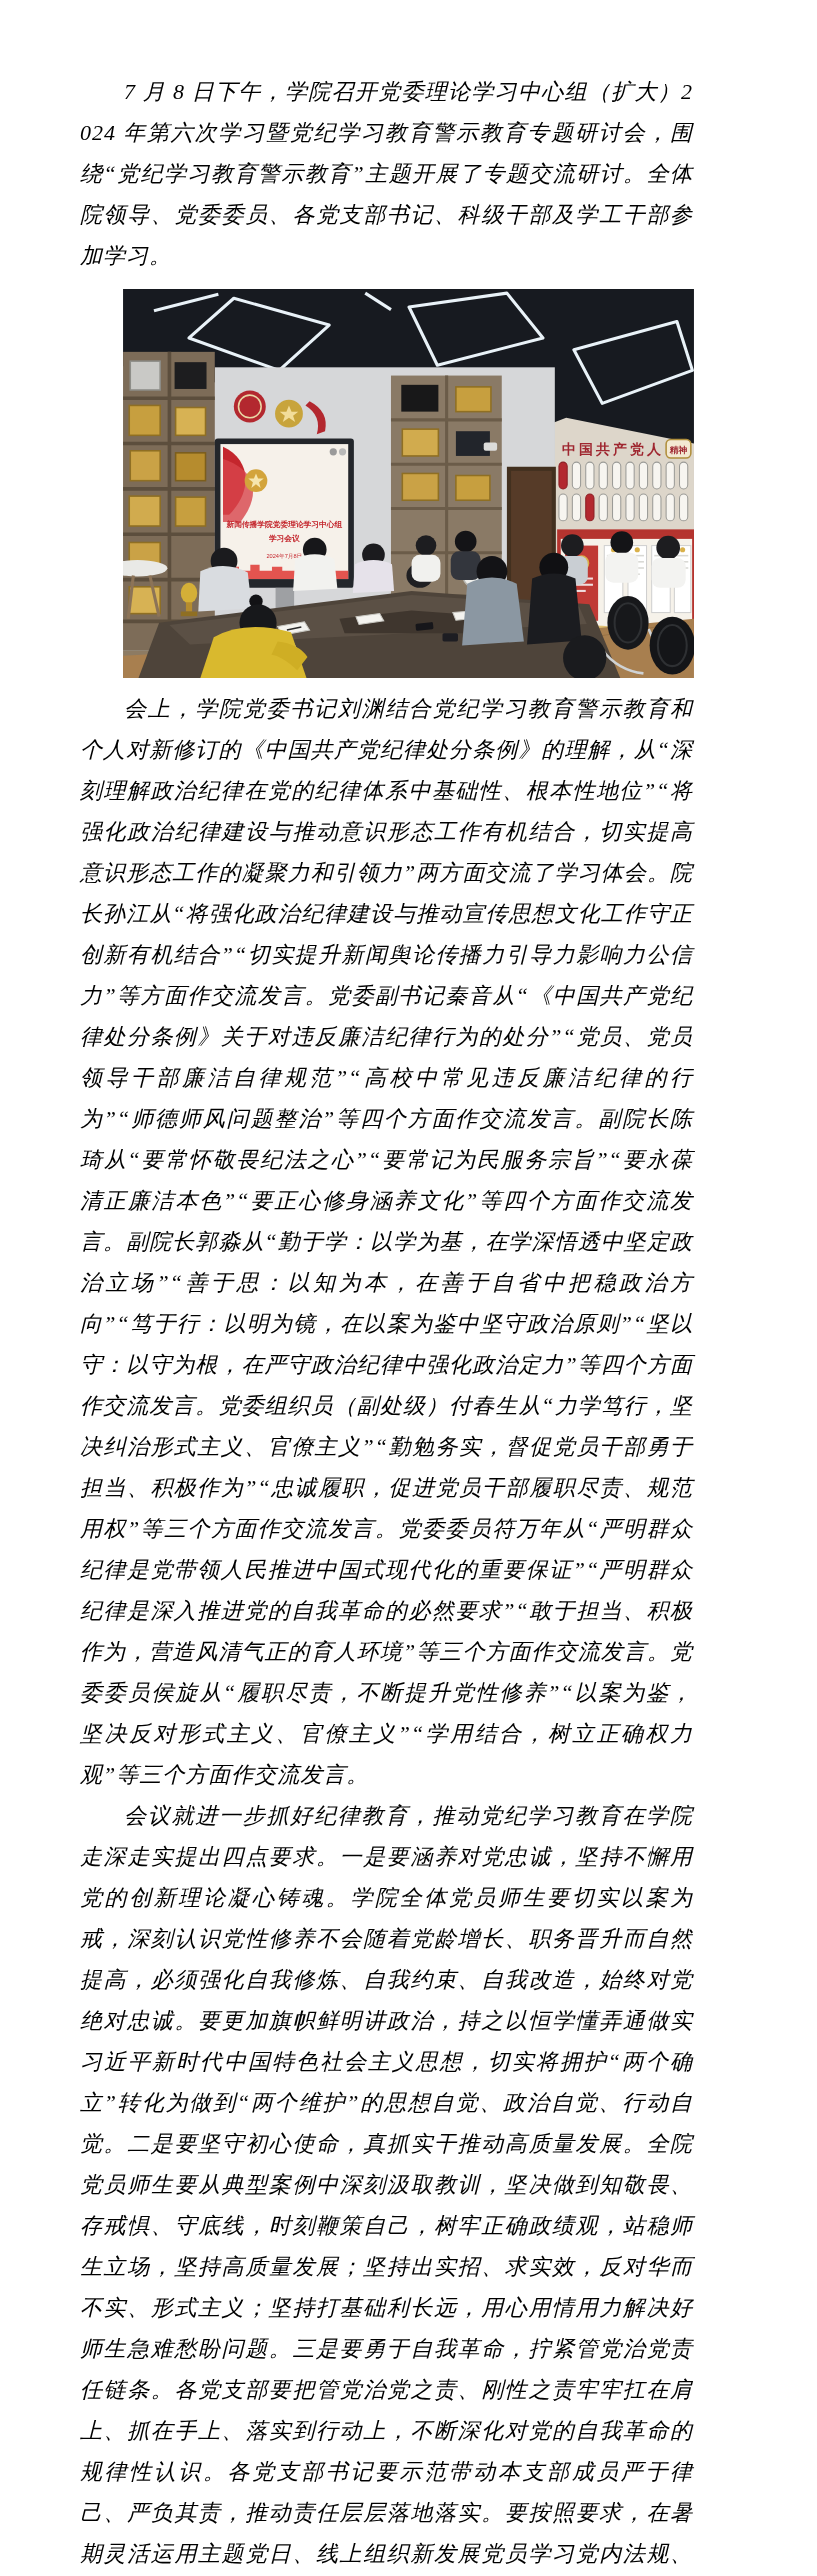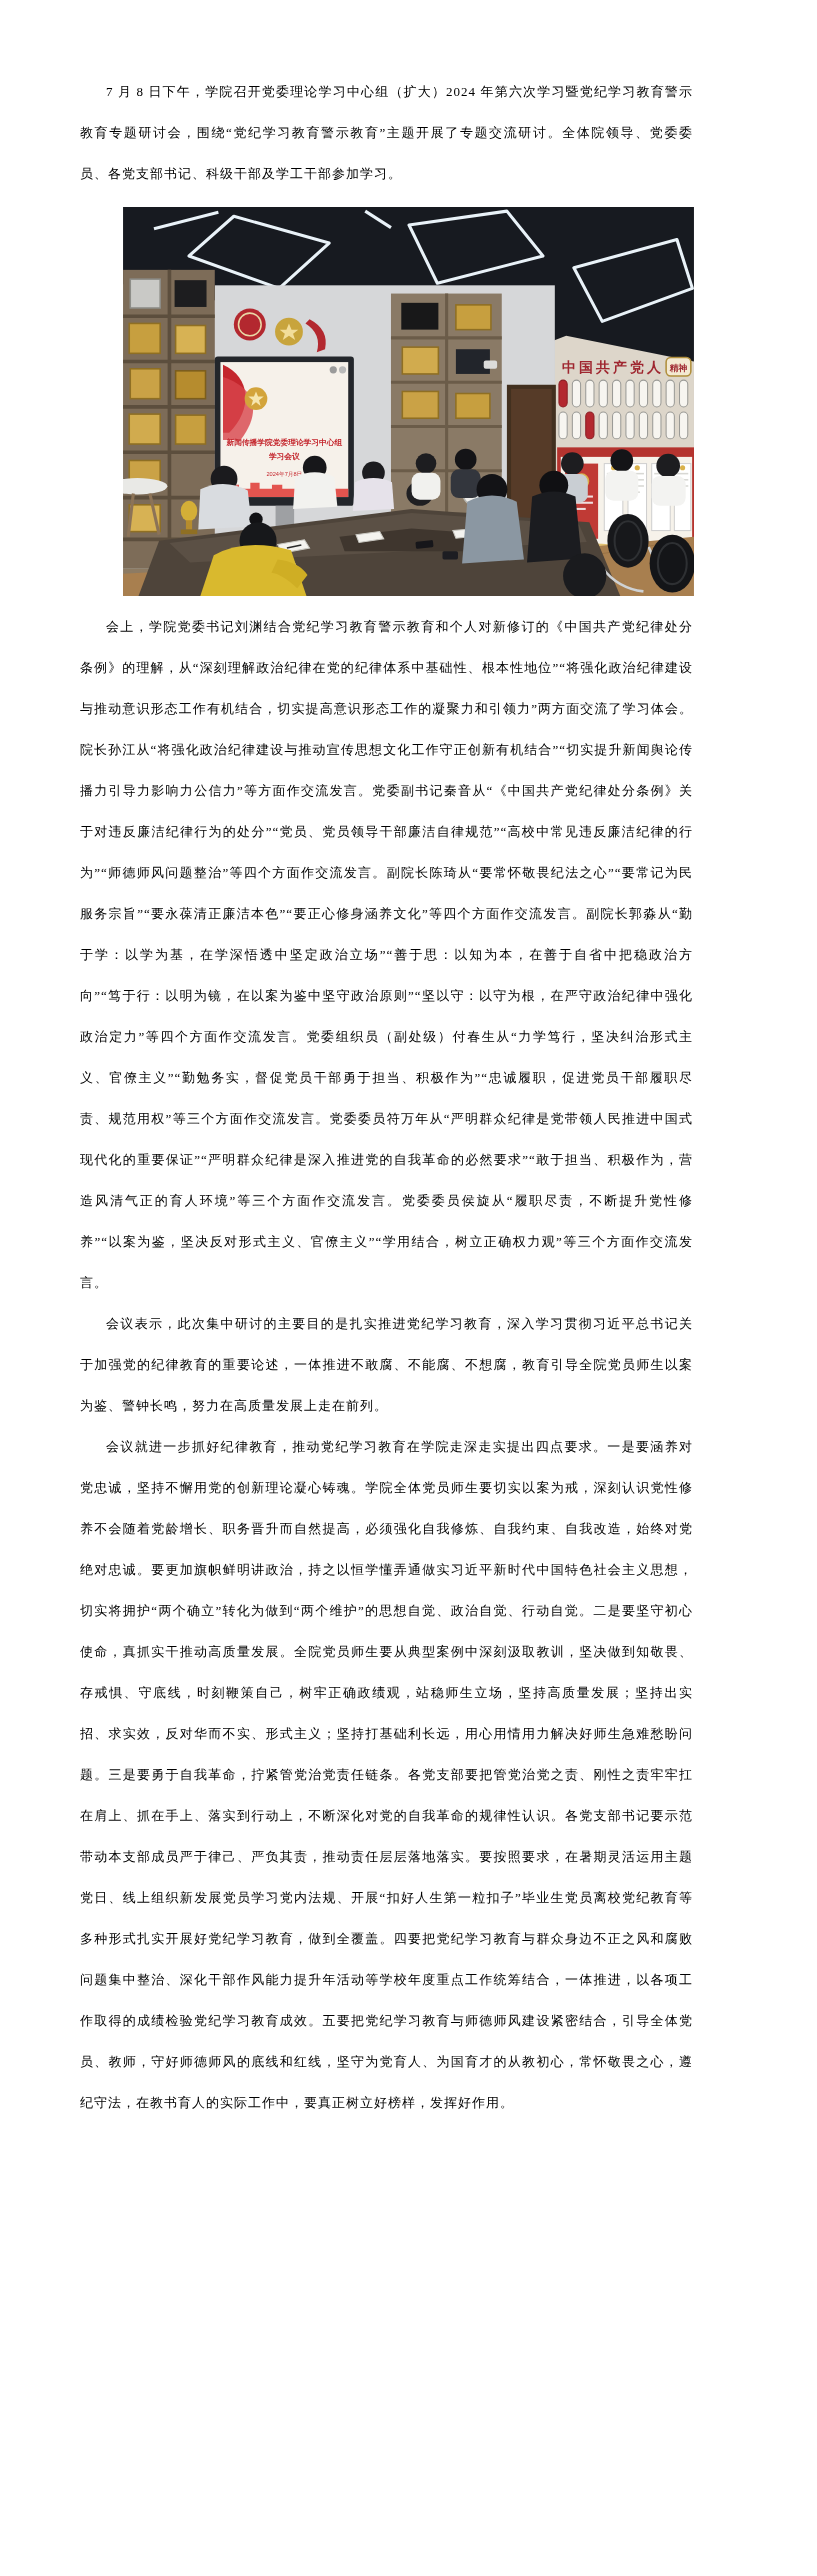--- a/index.html
+++ b/index.html
@@ -8,26 +8,27 @@
     width:818px;height:3187px;
     background:#ffffff;
     box-sizing:border-box;
     padding:71px 125px 0 80px;
     overflow:hidden;
     font-family:"Liberation Serif","DejaVu Serif",serif;
     color:#000000;
   }
   .para{
     margin:0;
-    font-size:13px;
+    font-size:22px;
     line-height:41px;
     letter-spacing:1px;
     text-align:justify;
     text-indent:2em;
     word-break:break-all;
+    font-style:italic;
   }
   .photo-wrap{
     width:571px;
     height:389px;
     margin:13.4px 0 9.3px 43px;
     overflow:hidden;
     background:#c7c9cb;
   }
   .photo-wrap svg{display:block;}
   .svg-serif{font-family:"Liberation Serif","DejaVu Serif",serif;}
@@ -313,17 +314,16 @@
         <ellipse cx="980" cy="648" rx="40" ry="52" fill="#17181b"></ellipse>
         <ellipse cx="1066" cy="692" rx="44" ry="56" fill="#141518"></ellipse>
         <ellipse cx="896" cy="716" rx="42" ry="44" fill="#1a1b1e"></ellipse>
         <ellipse cx="980" cy="648" rx="26" ry="38" fill="none" stroke="#2e3033" stroke-width="4"></ellipse>
         <ellipse cx="1066" cy="692" rx="28" ry="40" fill="none" stroke="#2e3033" stroke-width="4"></ellipse>
       </g>
     </svg>
   </div>
 
   <p class="para">会上，学院党委书记刘渊结合党纪学习教育警示教育和个人对新修订的《中国共产党纪律处分条例》的理解，从“深刻理解政治纪律在党的纪律体系中基础性、根本性地位”“将强化政治纪律建设与推动意识形态工作有机结合，切实提高意识形态工作的凝聚力和引领力”两方面交流了学习体会。院长孙江从“将强化政治纪律建设与推动宣传思想文化工作守正创新有机结合”“切实提升新闻舆论传播力引导力影响力公信力”等方面作交流发言。党委副书记秦音从“《中国共产党纪律处分条例》关于对违反廉洁纪律行为的处分”“党员、党员领导干部廉洁自律规范”“高校中常见违反廉洁纪律的行为”“师德师风问题整治”等四个方面作交流发言。副院长陈琦从“要常怀敬畏纪法之心”“要常记为民服务宗旨”“要永葆清正廉洁本色”“要正心修身涵养文化”等四个方面作交流发言。副院长郭淼从“勤于学：以学为基，在学深悟透中坚定政治立场”“善于思：以知为本，在善于自省中把稳政治方向”“笃于行：以明为镜，在以案为鉴中坚守政治原则”“坚以守：以守为根，在严守政治纪律中强化政治定力”等四个方面作交流发言。党委组织员（副处级）付春生从“力学笃行，坚决纠治形式主义、官僚主义”“勤勉务实，督促党员干部勇于担当、积极作为”“忠诚履职，促进党员干部履职尽责、规范用权”等三个方面作交流发言。党委委员符万年从“严明群众纪律是党带领人民推进中国式现代化的重要保证”“严明群众纪律是深入推进党的自我革命的必然要求”“敢于担当、积极作为，营造风清气正的育人环境”等三个方面作交流发言。党委委员侯旋从“履职尽责，不断提升党性修养”“以案为鉴，坚决反对形式主义、官僚主义”“学用结合，树立正确权力观”等三个方面作交流发言。</p>
-  <p class="para">会议表示，此次集中研讨的主要目的是扎实推进党纪学习教育，深入学习贯彻习近平总书记关于加强党的纪律教育的重要论述，一体推进不敢腐、不能腐、不想腐，教育引导全院党员师生以案为鉴、警钟长鸣，努力在高质量发展上走在前列。</p>
   <p class="para">会议就进一步抓好纪律教育，推动党纪学习教育在学院走深走实提出四点要求。一是要涵养对党忠诚，坚持不懈用党的创新理论凝心铸魂。学院全体党员师生要切实以案为戒，深刻认识党性修养不会随着党龄增长、职务晋升而自然提高，必须强化自我修炼、自我约束、自我改造，始终对党绝对忠诚。要更加旗帜鲜明讲政治，持之以恒学懂弄通做实习近平新时代中国特色社会主义思想，切实将拥护“两个确立”转化为做到“两个维护”的思想自觉、政治自觉、行动自觉。二是要坚守初心使命，真抓实干推动高质量发展。全院党员师生要从典型案例中深刻汲取教训，坚决做到知敬畏、存戒惧、守底线，时刻鞭策自己，树牢正确政绩观，站稳师生立场，坚持高质量发展；坚持出实招、求实效，反对华而不实、形式主义；坚持打基础利长远，用心用情用力解决好师生急难愁盼问题。三是要勇于自我革命，拧紧管党治党责任链条。各党支部要把管党治党之责、刚性之责牢牢扛在肩上、抓在手上、落实到行动上，不断深化对党的自我革命的规律性认识。各党支部书记要示范带动本支部成员严于律己、严负其责，推动责任层层落地落实。要按照要求，在暑期灵活运用主题党日、线上组织新发展党员学习党内法规、开展“扣好人生第一粒扣子”毕业生党员离校党纪教育等多种形式扎实开展好党纪学习教育，做到全覆盖。四要把党纪学习教育与群众身边不正之风和腐败问题集中整治、深化干部作风能力提升年活动等学校年度重点工作统筹结合，一体推进，以各项工作取得的成绩检验党纪学习教育成效。五要把党纪学习教育与师德师风建设紧密结合，引导全体党员、教师，守好师德师风的底线和红线，坚守为党育人、为国育才的从教初心，常怀敬畏之心，遵纪守法，在教书育人的实际工作中，要真正树立好榜样，发挥好作用。</p>
 
 </div>
 
 
 </body></html>

